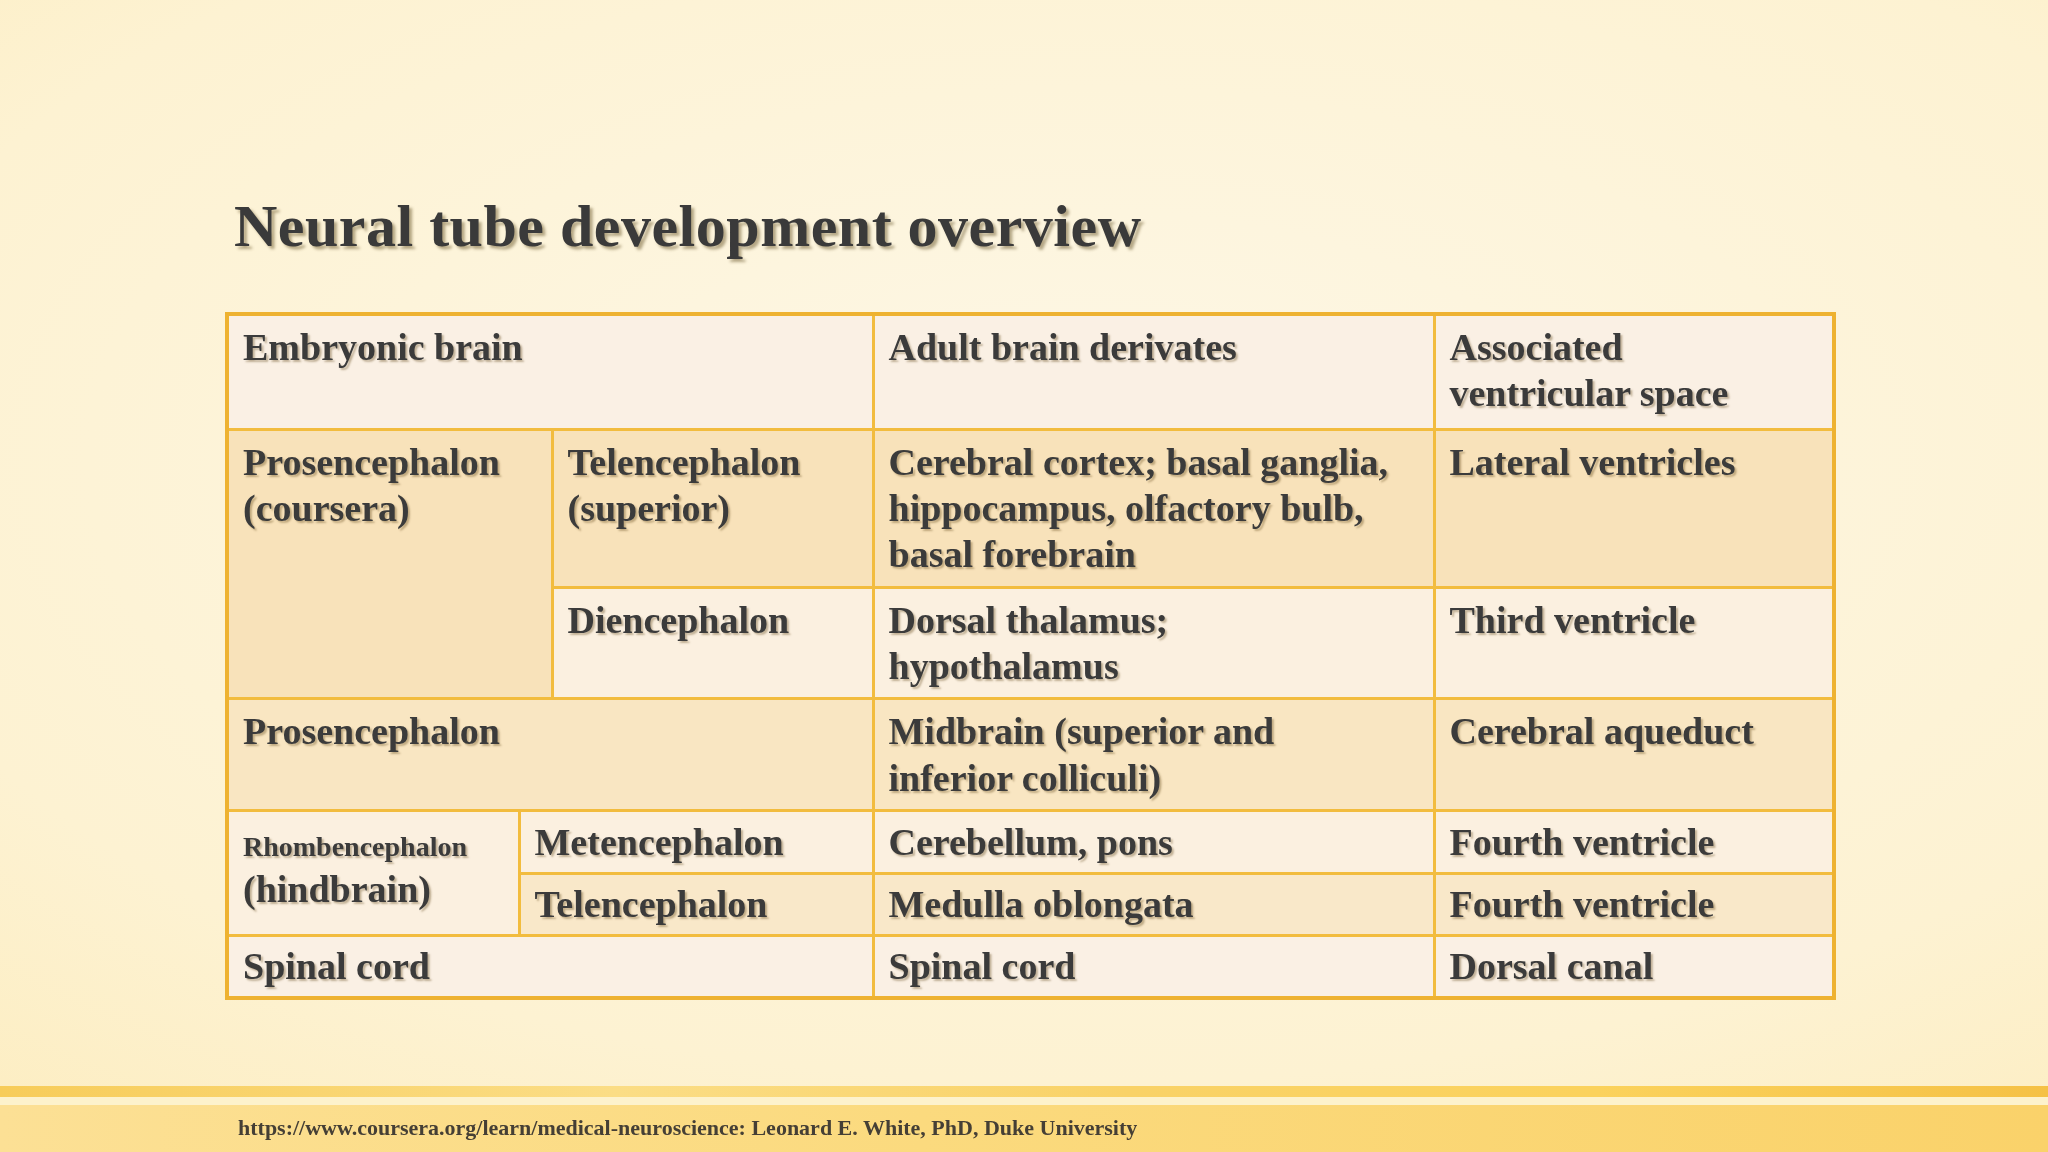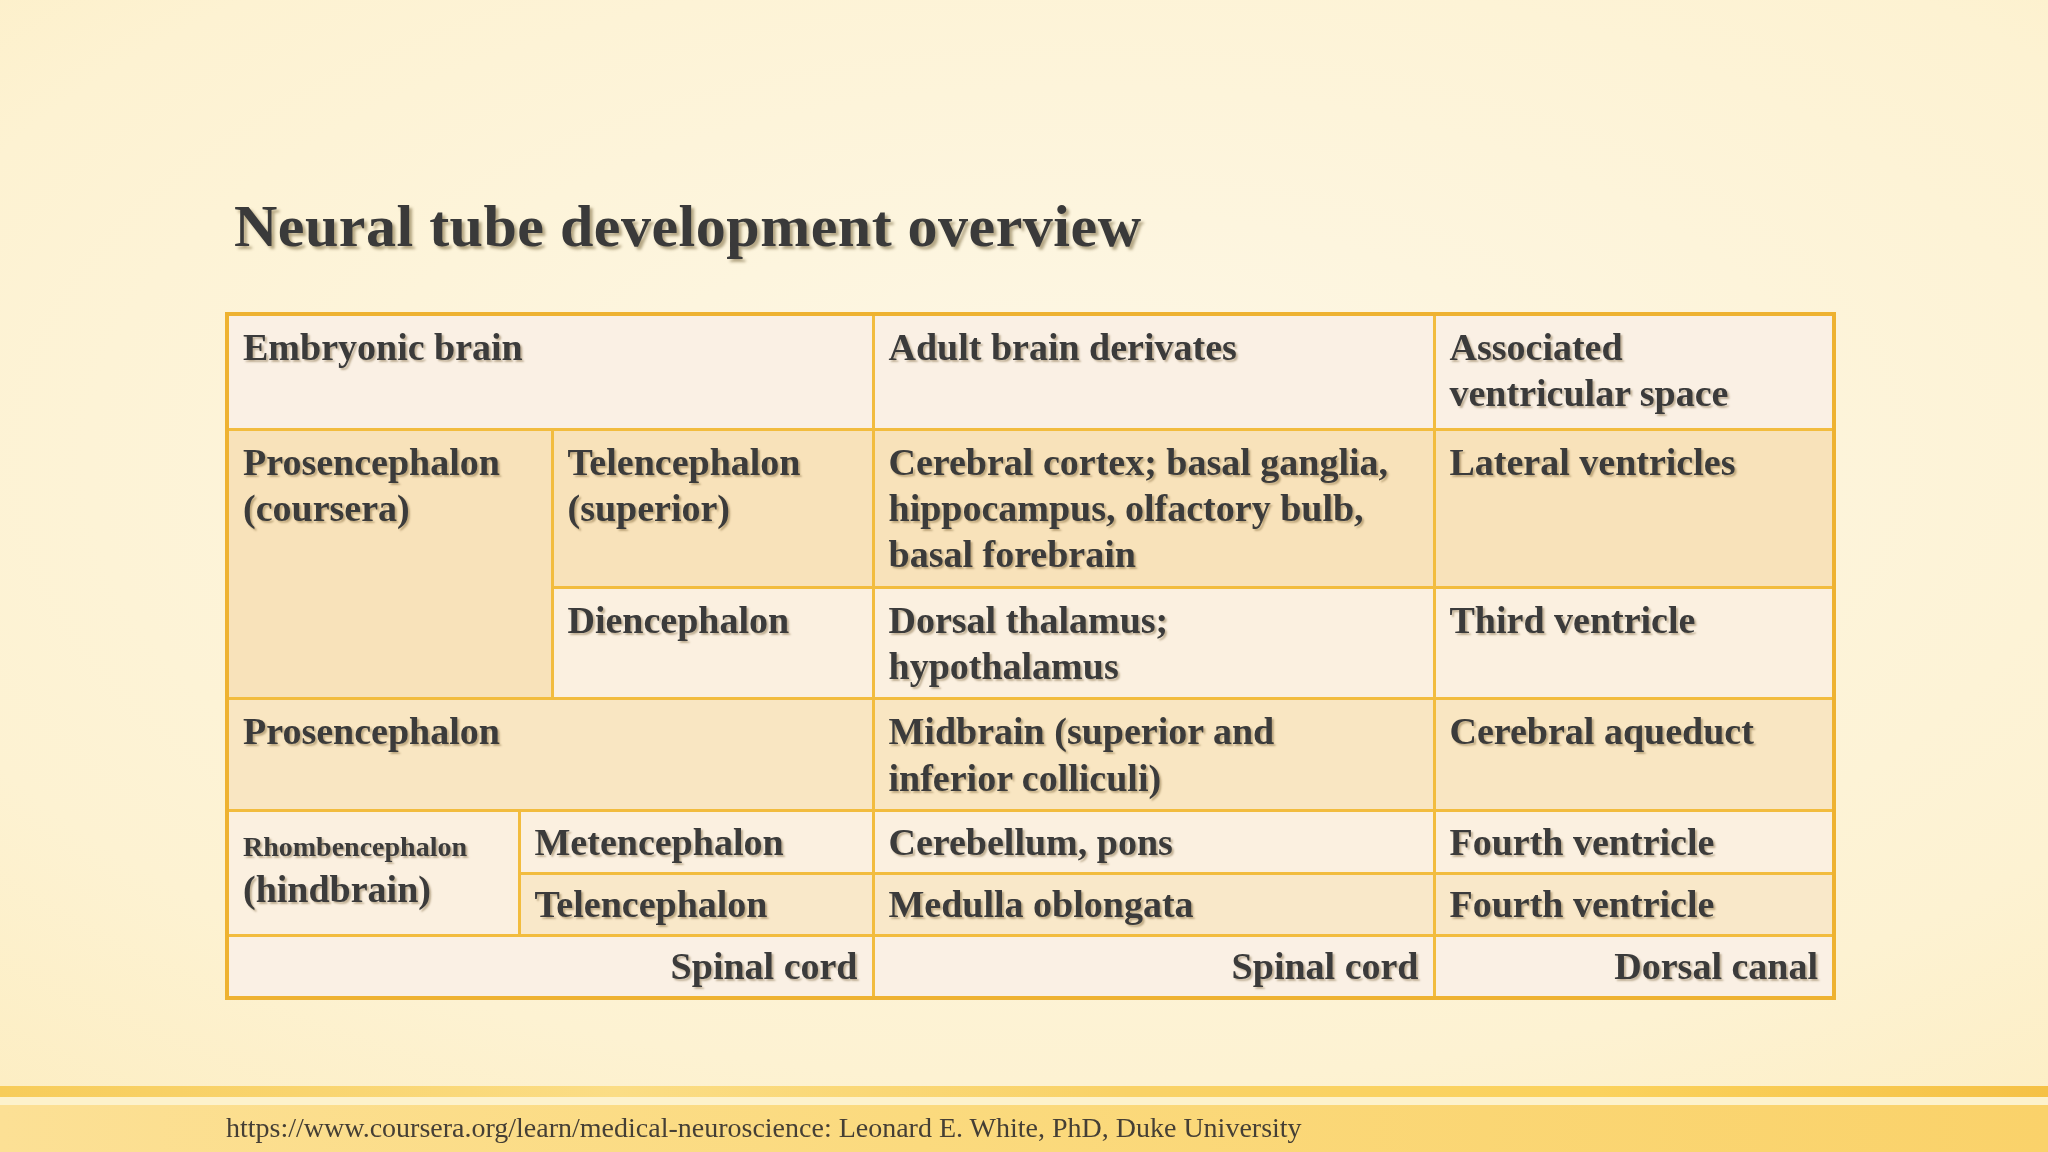--- a/index.html
+++ b/index.html
@@ -46,21 +46,21 @@
     text-shadow: 2px 2px 2px rgba(96, 72, 24, 0.38);
     overflow: hidden;
   }
   td.col-adult { padding-right: 24px; }
   tr.r1 { height: 115px; }
   tr.r2 { height: 155px; }
   tr.r3 { height: 105px; margin-top: 11px; }
   tr.r4 { height: 108px; }
   tr.r5 { height: 63px; }
   tr.r6 { height: 62px; }
-  tr.r7 { height: 62px; text-align: right; }
+  tr.r7 { height: 62px; }
   .bg-cream  { background: #faf0e4; }
   .bg-cream2 { background: #fbf0e0; }
   .bg-tan    { background: #f8e2ba; }
   .bg-tan2   { background: #f9e6c2; }
   .bg-tan3   { background: #f9e8c9; }
   .v-mid { vertical-align: middle !important; padding-top: 2px !important; padding-bottom: 2px !important; }
   .small-name { font-size: 28px; }
   .band {
     position: absolute; left: 0; width: 2048px;
   }
@@ -71,24 +71,24 @@
   .band-light {
     top: 1097px; height: 8px;
     background: #fdf2cc;
   }
   .footer-strip {
     top: 1105px; height: 47px;
     background: linear-gradient(90deg, #fce095 0%, #fbda7e 45%, #fad26a 100%);
   }
   .footer-text {
     position: absolute;
-    left: 226px; top: 0;
+    left: 238px; top: 0;
     line-height: 46px;
-    font-size: 28px;
-    font-weight: 400;
+    font-size: 22px;
+    font-weight: 700;
     color: #453f35;
     white-space: nowrap;
   }
 </style>
 </head>
 <body>
 
 <div class="slide">
 
   <h1 class="title">Neural tube development overview</h1>

